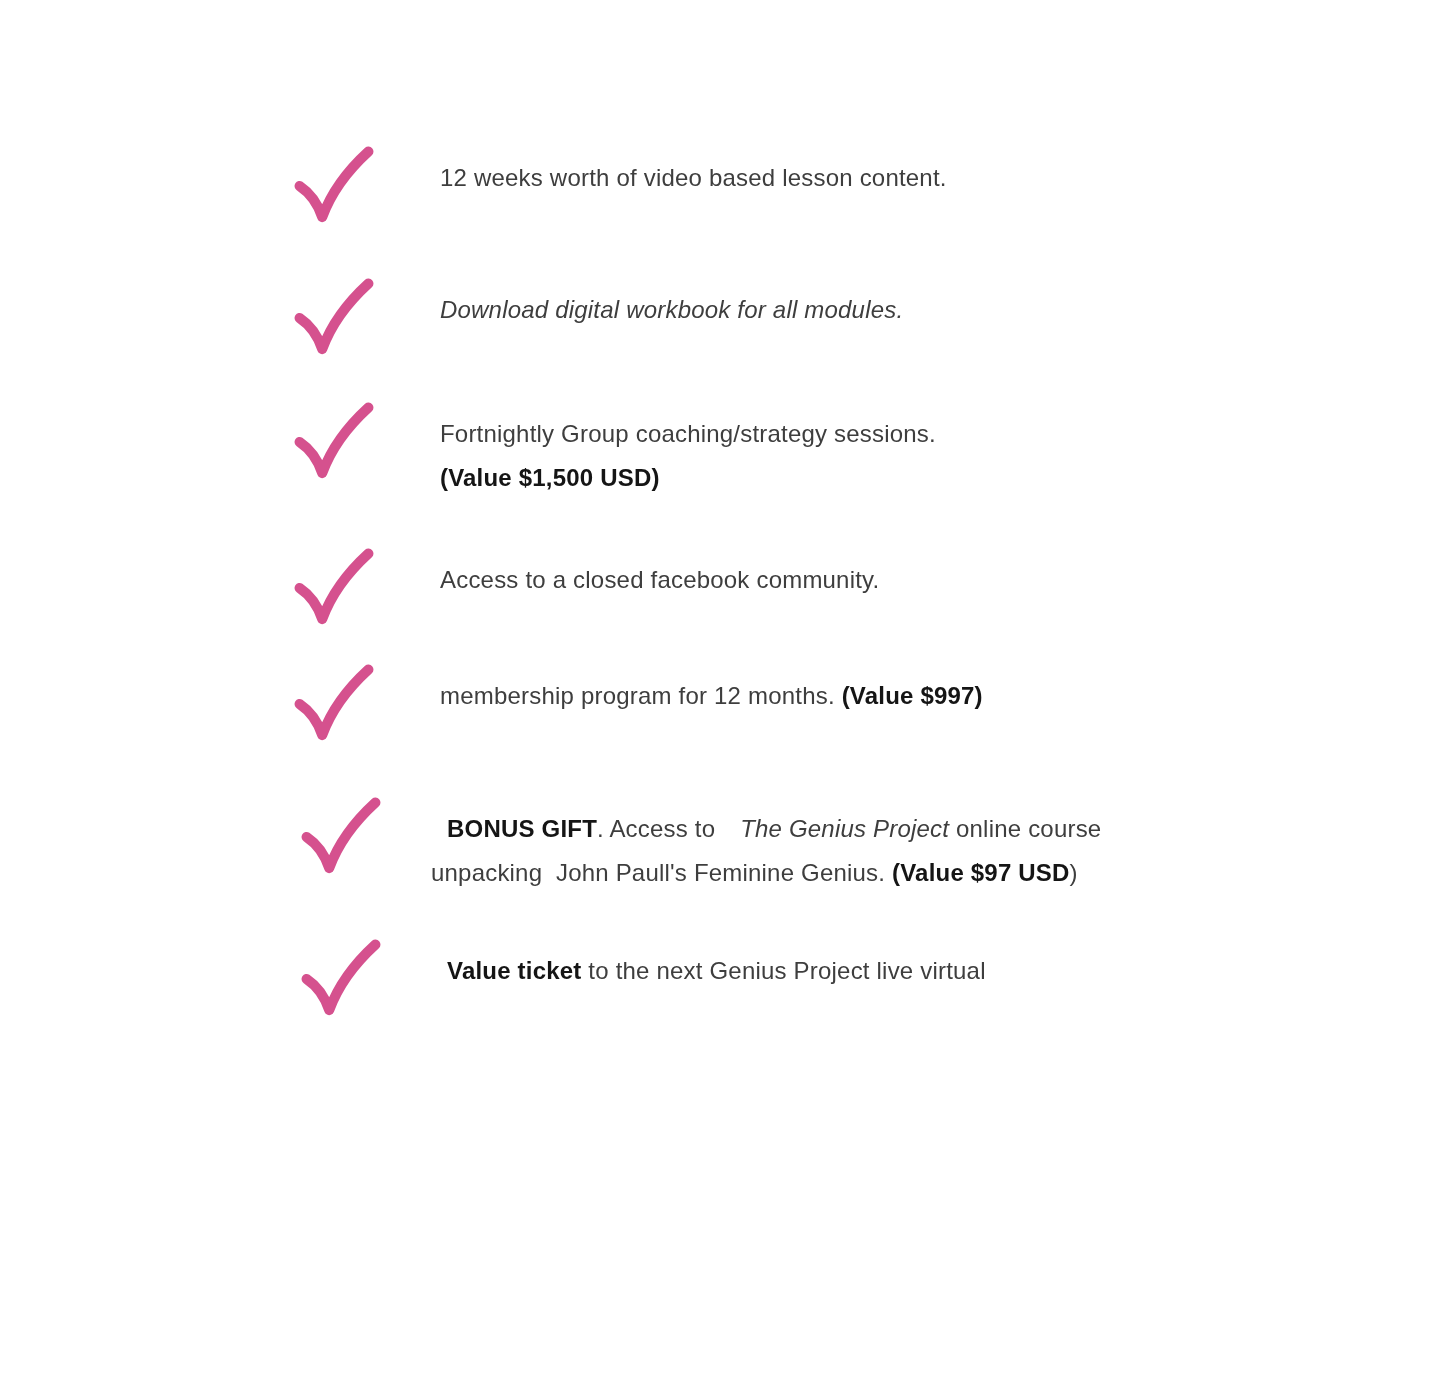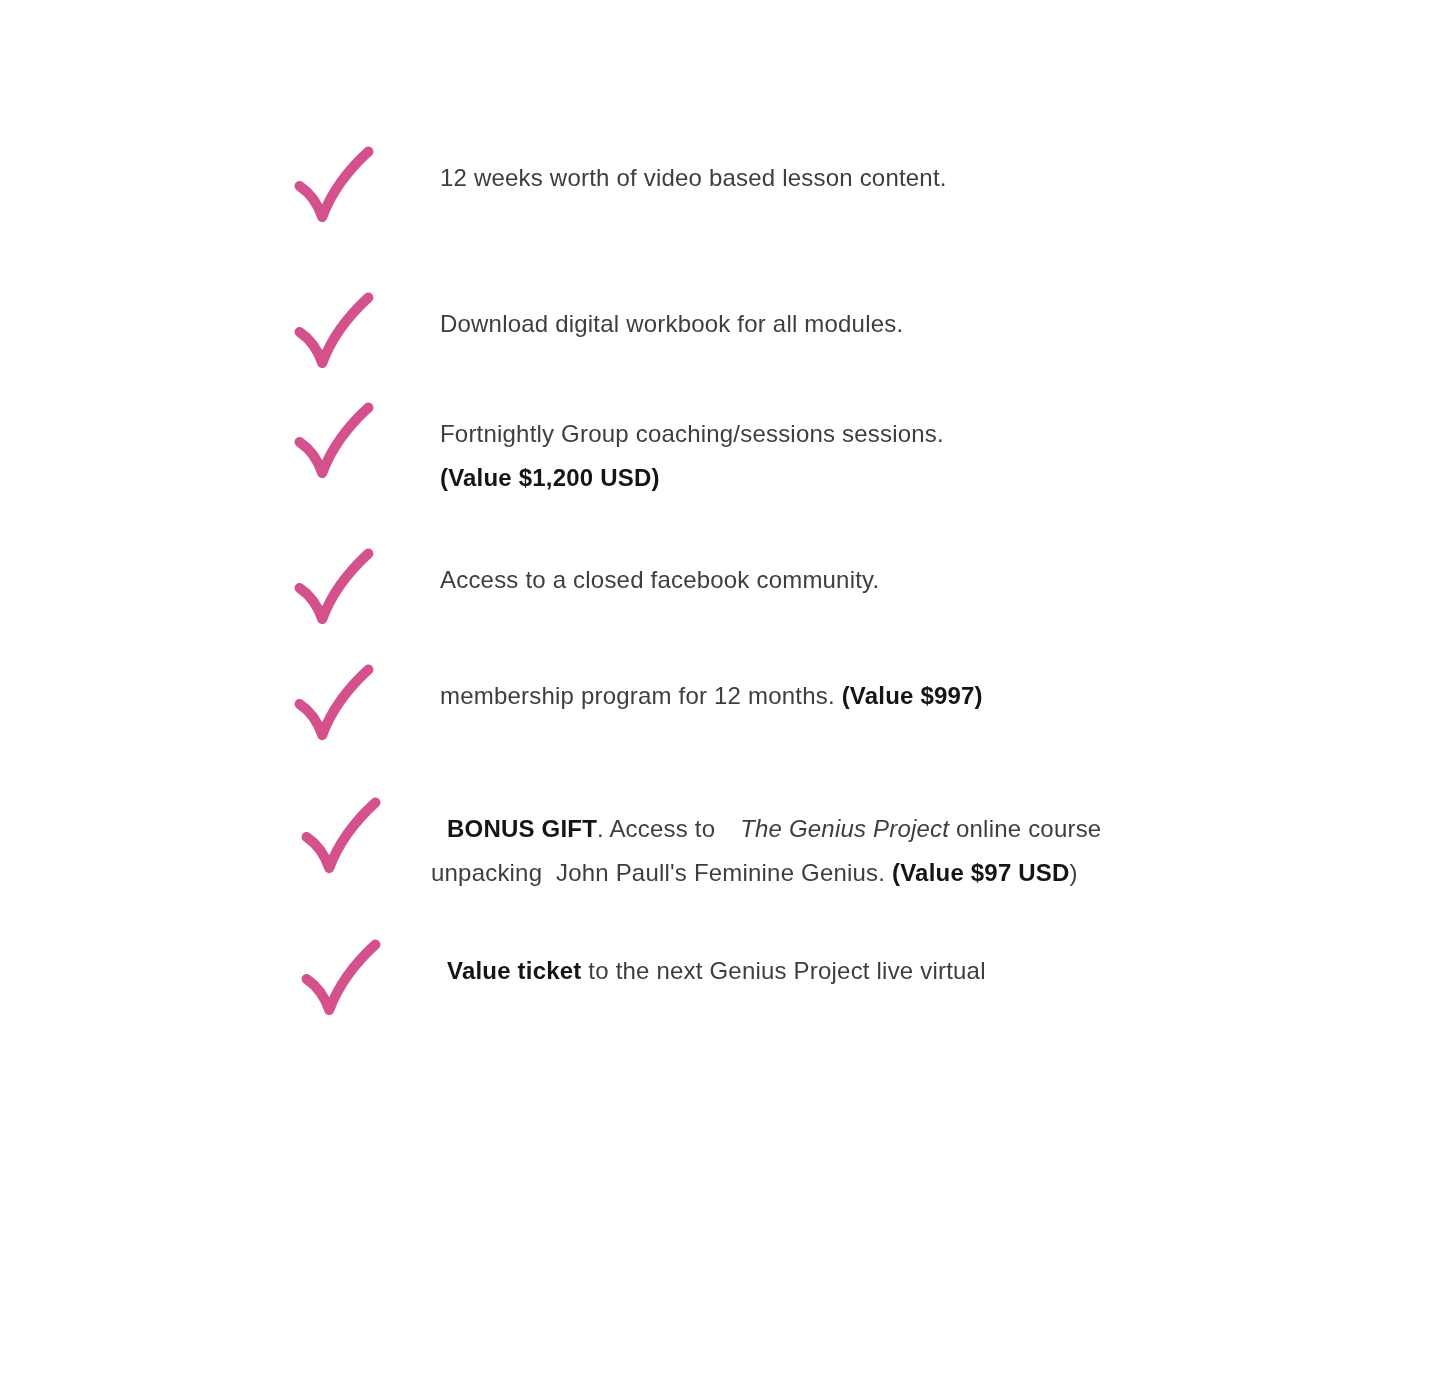--- a/index.html
+++ b/index.html
@@ -17,21 +17,21 @@
   .canvas {
     position: absolute;
     inset: 0;
   }
   .item {
     position: absolute;
     left: 440px;
   }
   
   .item-0 { top: 156px; }
-  .item-1 { top: 302px; }
+  .item-1 { top: 288px; font-style: italic; }
   .item-2 { top: 412px; }
   .item-3 { top: 558px; }
   .item-4 { top: 674px; }
   .item-5 { top: 447px; left: 447px; top: 807px; }
   .item-6 { top: 949px; left: 447px; }
   .item-5 .line:nth-child(2) { margin-left: -16px; }
 
   .check {
     position: absolute;
     left: -150px;
@@ -71,22 +71,22 @@
         </svg>
         <div class="text">
           <div class="line"><span class="seg normal">Download digital workbook for all modules.</span></div>
         </div>
       </div>
       <div class="item item-2">
         <svg class="check" viewBox="0 0 100 100" aria-hidden="true">
           <path d="M9 50 C 21 58, 31 72, 36 87 C 47 57, 68 30, 91 9" fill="none" stroke="#d5518e" stroke-width="12" stroke-linecap="round" stroke-linejoin="round"></path>
         </svg>
         <div class="text">
-          <div class="line"><span class="seg normal">Fortnightly Group coaching/sessions sessions.</span></div>
-          <div class="line"><span class="seg bold">(Value $1,200 USD)</span></div>
+          <div class="line"><span class="seg normal">Fortnightly Group coaching/strategy sessions.</span></div>
+          <div class="line"><span class="seg bold">(Value $1,500 USD)</span></div>
         </div>
       </div>
       <div class="item item-3">
         <svg class="check" viewBox="0 0 100 100" aria-hidden="true">
           <path d="M9 50 C 21 58, 31 72, 36 87 C 47 57, 68 30, 91 9" fill="none" stroke="#d5518e" stroke-width="12" stroke-linecap="round" stroke-linejoin="round"></path>
         </svg>
         <div class="text">
           <div class="line"><span class="seg normal">Access to a closed facebook community.</span></div>
         </div>
       </div>

